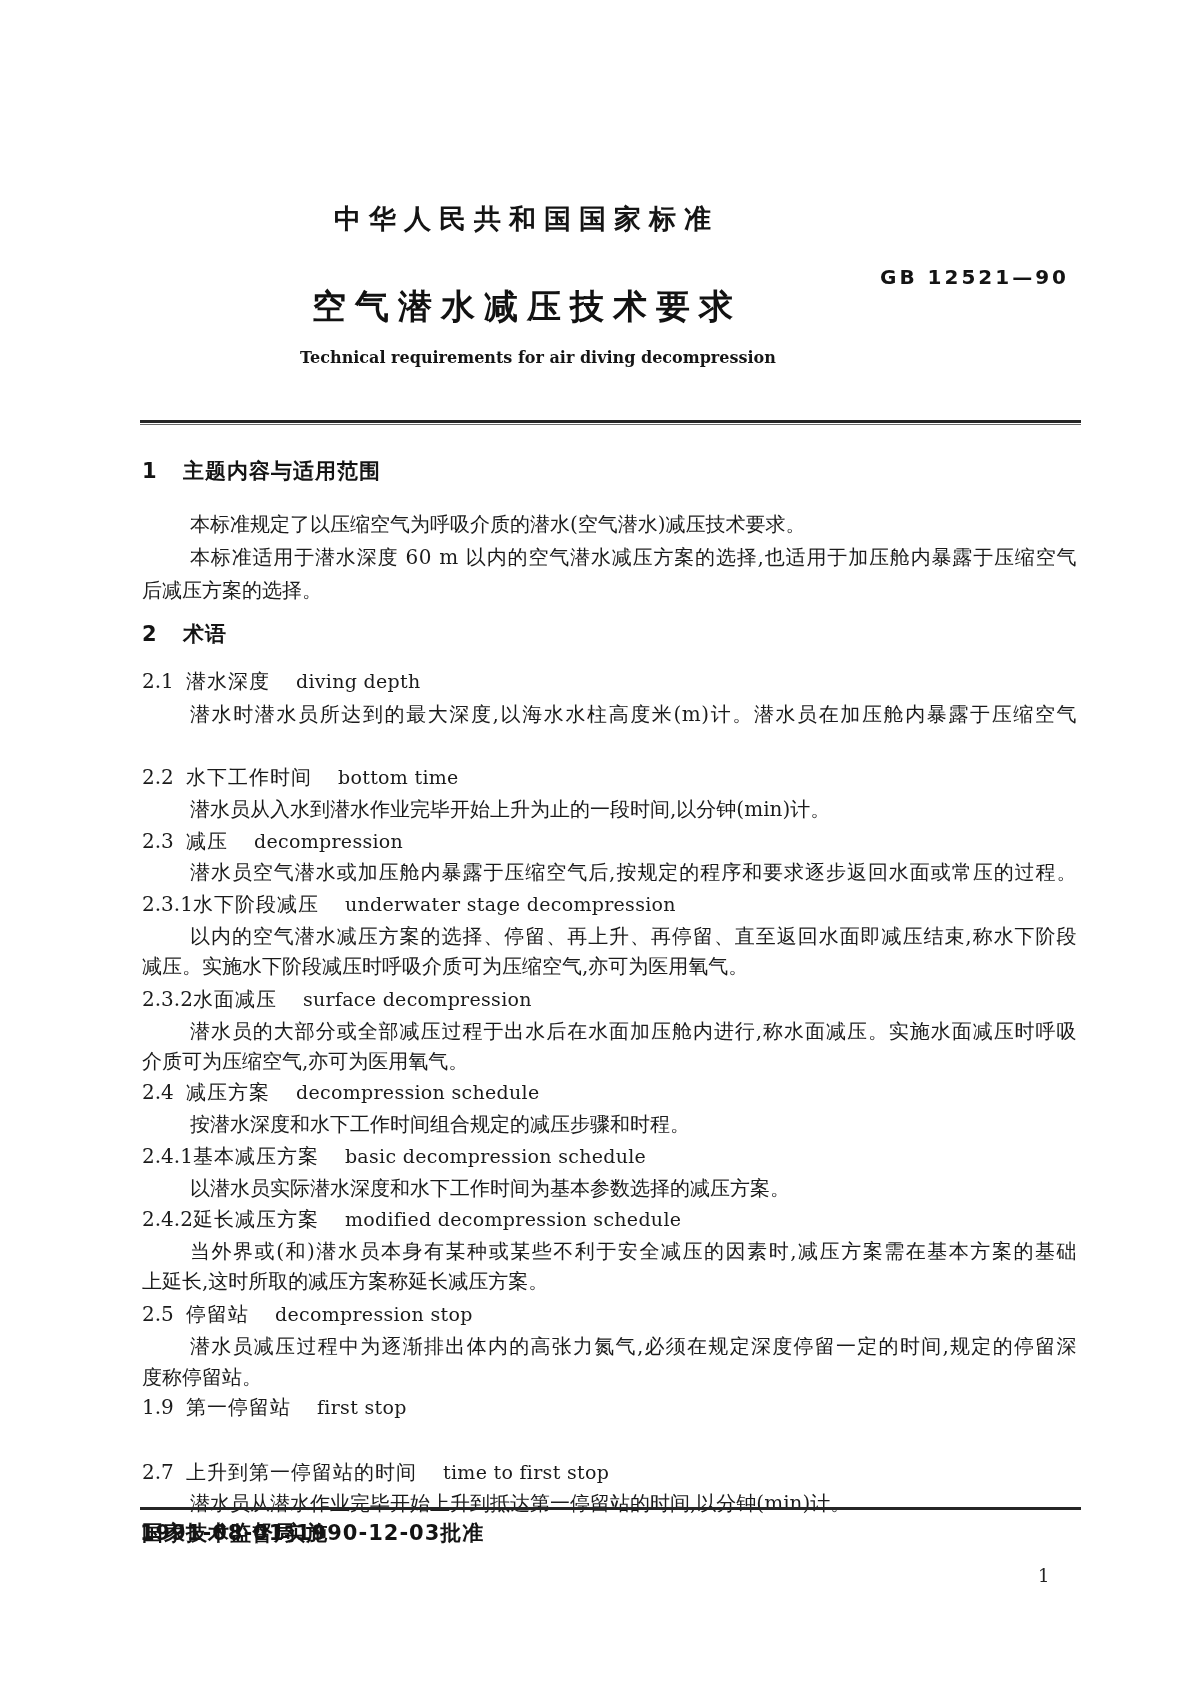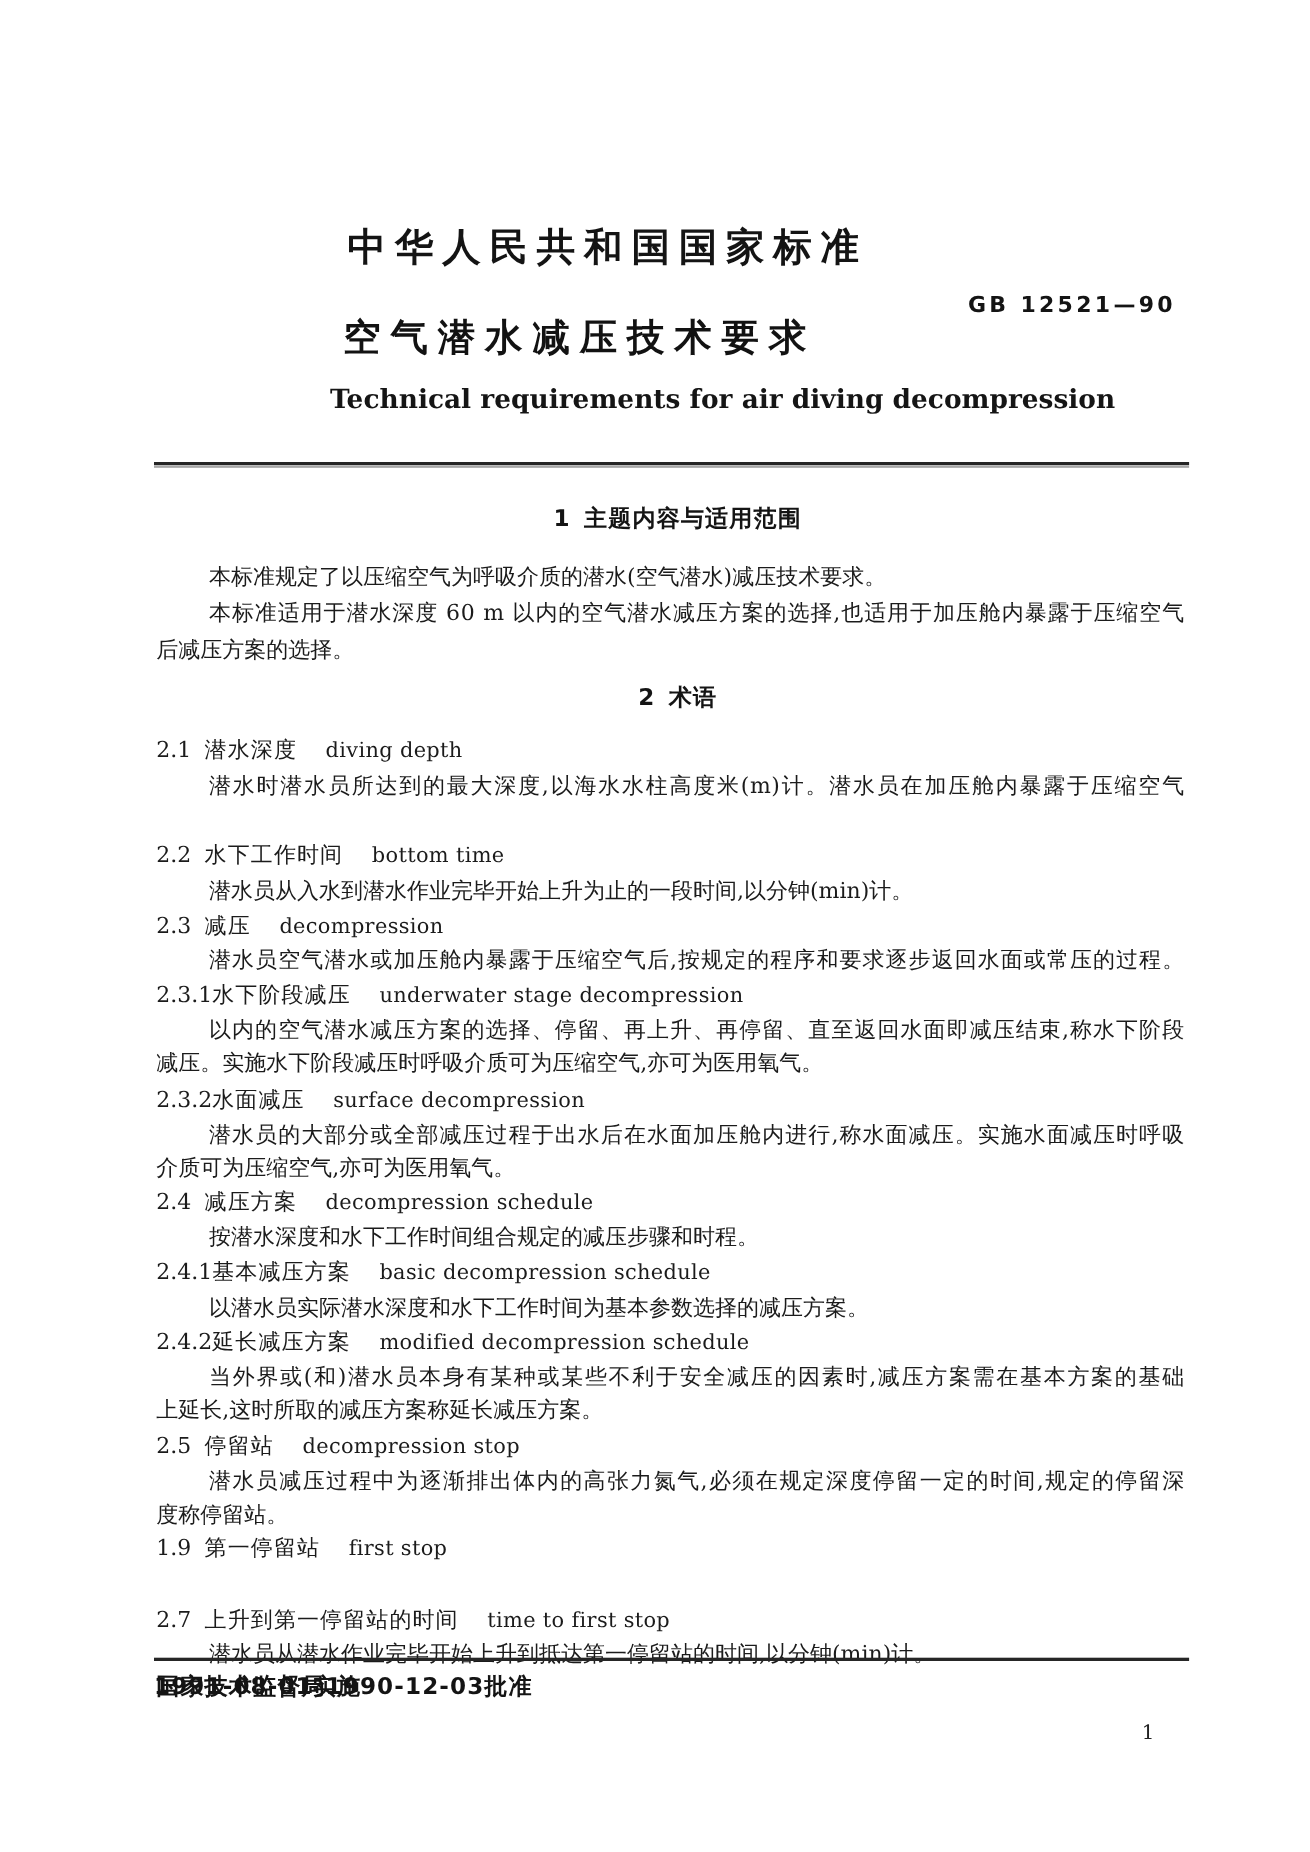--- a/index.html
+++ b/index.html
@@ -6,56 +6,56 @@
   .page{
     position:relative;
     width:1191px;height:1684px;
     background:#ffffff;
     overflow:hidden;
     font-family:"DejaVu Serif","Liberation Serif",serif;
     color:#1b1b1b;
   }
   
   .std-name{
-    position:absolute;left:316px;top:201px;
+    position:absolute;left:334px;top:201px;
     font-family:"DejaVu Sans","Liberation Sans",sans-serif;
-    font-weight:bold;font-size:35px;letter-spacing:8px;color:#141414;
+    font-weight:bold;font-size:27px;letter-spacing:8px;color:#141414;
     white-space:nowrap;
   }
   .gb-num{
     position:absolute;left:880px;top:265px;
     font-family:"DejaVu Sans","Liberation Sans",sans-serif;
     font-weight:bold;font-size:20px;letter-spacing:3px;color:#141414;
     white-space:nowrap;
   }
   .title-zh{
     position:absolute;left:312px;top:284px;
     font-family:"DejaVu Sans","Liberation Sans",sans-serif;
     font-weight:bold;font-size:34px;letter-spacing:9px;color:#121212;
     white-space:nowrap;
   }
   .title-en{
     position:absolute;left:300px;top:348px;
-    font-weight:bold;font-size:24px;color:#151515;
+    font-weight:bold;font-size:16px;color:#151515;
     white-space:nowrap;
   }
   .head-rule{
     position:absolute;left:140px;top:420px;width:941px;height:5px;
   }
   .head-rule .r1{height:3px;background:#262626;}
   .head-rule .r2{height:1px;margin-top:1px;background:#6a6a6a;}
   
   .line{
     position:absolute;left:142px;width:935px;
     font-size:20px;line-height:24px;color:#1b1b1b;
     white-space:nowrap;
   }
   .line.h1{
     font-family:"DejaVu Sans","Liberation Sans",sans-serif;
-    font-weight:bold;font-size:21px;color:#141414;letter-spacing:1px;text-align:center;
+    font-weight:bold;font-size:21px;color:#141414;letter-spacing:1px;
   }
   .line.h1 .num{display:inline-block;min-width:41px;letter-spacing:0;}
   .line.sub .num{display:inline-block;min-width:44px;}
   .line.sub .zh{letter-spacing:1px;}
   .line.sub .en{margin-left:26px;font-size:19px;letter-spacing:0.3px;}
   .line.indent{text-indent:48px;}
   .line.fill{
     white-space:normal;
     text-align:justify;
     text-align-last:justify;

